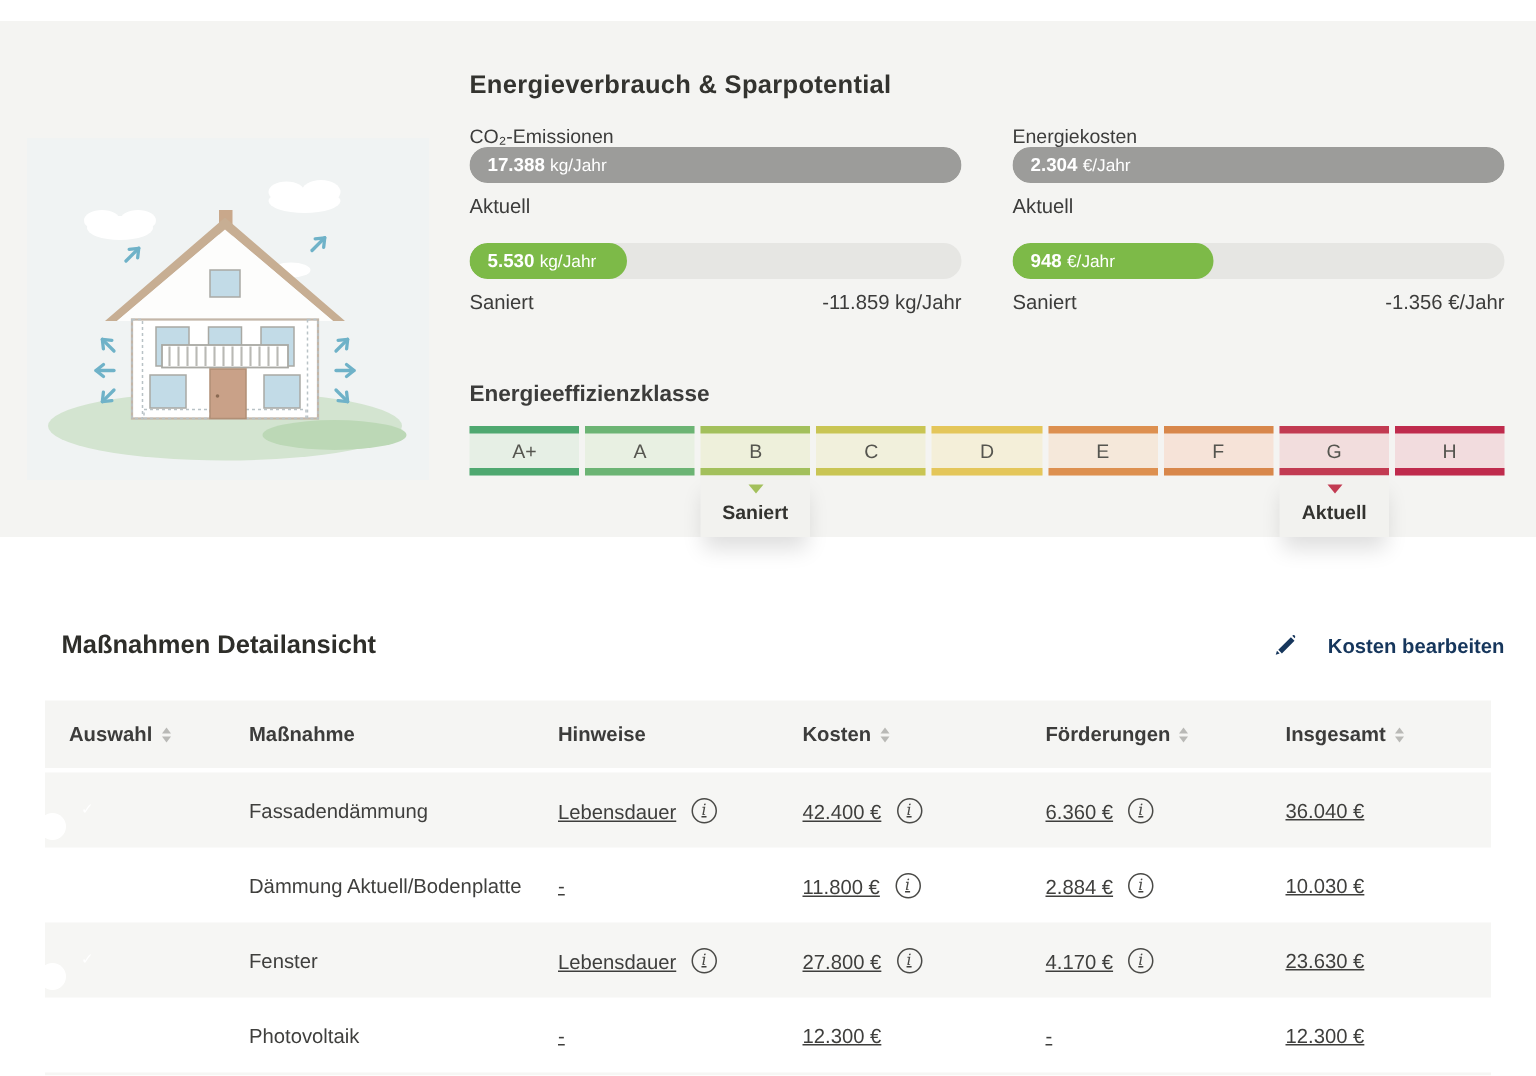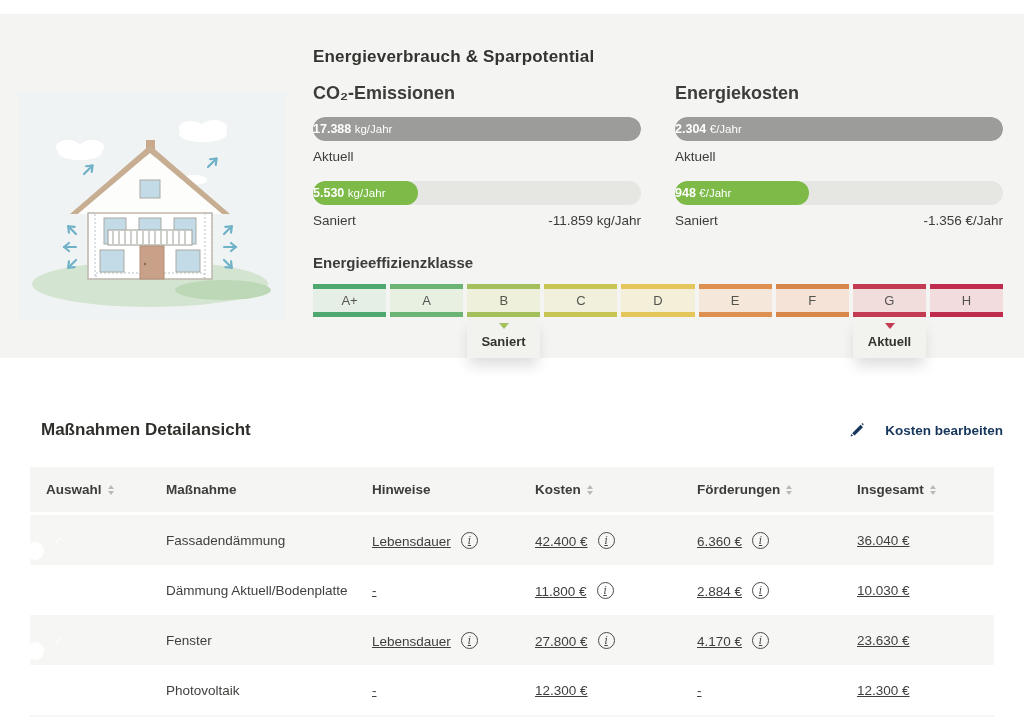--- a/index.html
+++ b/index.html
@@ -7,27 +7,27 @@
     font-family:"Liberation Sans","DejaVu Sans",sans-serif; color:#3c3c3b; }
   .page { position:relative; width:1024px; height:717px; }
 
   
   .panel { position:absolute; top:14px; left:0; width:1024px; height:344px; background:#f4f4f2; }
   .panel-title { position:absolute; left:313px; top:33px; font-size:17px; font-weight:bold; color:#33332f; letter-spacing:.2px; }
 
   .metric-col { position:absolute; top:69px; width:328px; }
   .metric-col.left  { left:313px; }
   .metric-col.right { left:675px; }
-  .metric-label { font-size:18px; font-weight:bold; color:#3c3c3b; margin-bottom:13px; }
+  .metric-label { font-size:13px; font-weight:normal; color:#3c3c3b; }
   .bar { position:relative; height:24px; border-radius:12px; margin-bottom:8px; overflow:hidden; }
   .bar.track { background:#e6e6e3; }
   .bar-fill { position:absolute; left:0; top:0; height:100%; border-radius:12px; display:flex; align-items:center; white-space:nowrap; }
   .bar-fill.gray  { background:#9c9c9a; }
   .bar-fill.green { background:#7dba48; }
-  .bar-text { color:#ffffff; font-size:12.5px; font-weight:bold; }
+  .bar-text { color:#ffffff; font-size:12.5px; padding-left:12px; font-weight:bold; }
   .bar-text .unit { font-weight:normal; font-size:11.5px; }
   .bar-caption { display:flex; justify-content:space-between; font-size:13.5px; color:#3c3c3b; margin-bottom:17px; }
 
   
   .eff-label { position:absolute; left:313px; top:240px; font-size:15px; font-weight:bold; color:#3c3c3b; }
   .eff-scale { position:absolute; left:313px; top:270px; width:690px; height:33px; display:flex; gap:4px; }
   .eff-cell { flex:1; display:flex; align-items:center; justify-content:center;
     border-top:5px solid var(--bar); border-bottom:5px solid var(--bar); background:var(--bg);
     font-size:13px; color:#55554f; }
   .eff-marker { position:absolute; top:303px; width:73px; height:41px; background:#f2f2ef;

